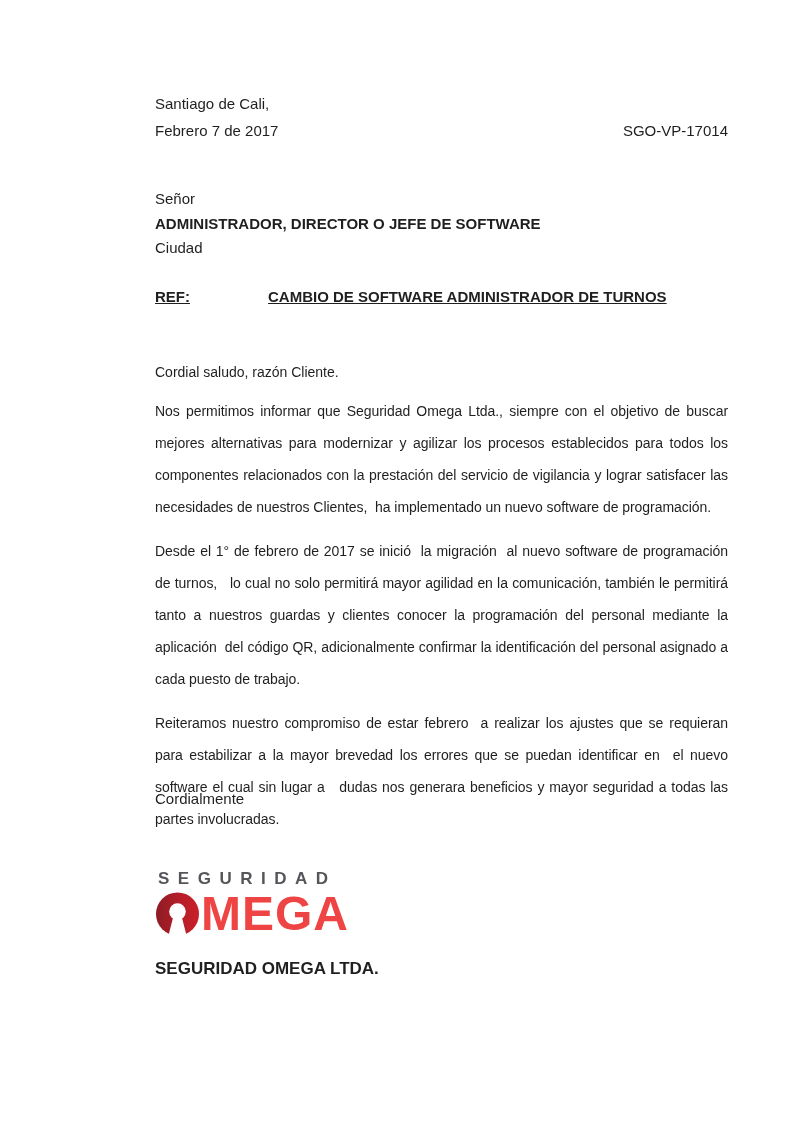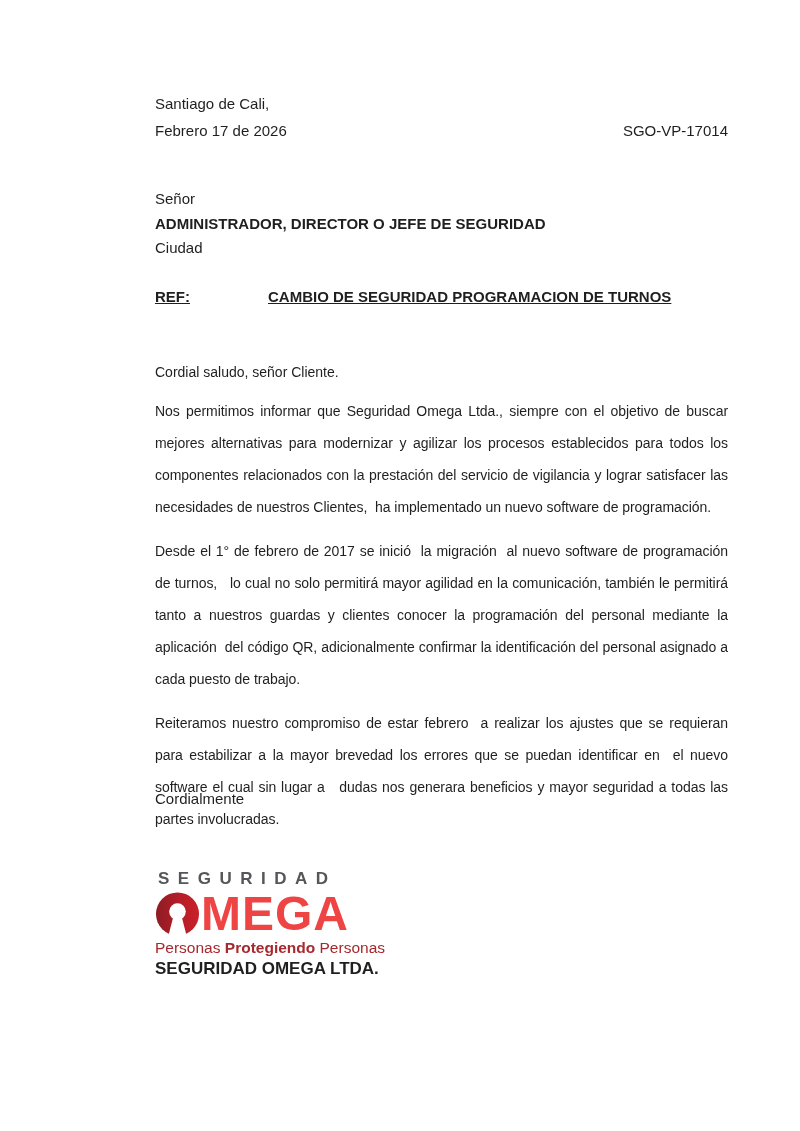--- a/index.html
+++ b/index.html
@@ -50,36 +50,36 @@
 </style>
 </head>
 <body>
 
 <div class="page">
 
   <div class="flowwrap">
 
     <div class="hdr-line">Santiago de Cali,</div>
     <div class="hdr-row">
-      <span>Febrero 17 de 2026</span>
+      <span>Febrero 7 de 2017</span>
       <span>SGO-VP-17014</span>
     </div>
 
     <div class="recipient">
       <div>Señor</div>
-      <div class="bold">ADMINISTRADOR, DIRECTOR O JEFE DE SEGURIDAD</div>
+      <div class="bold">ADMINISTRADOR, DIRECTOR O JEFE DE SOFTWARE</div>
       <div>Ciudad</div>
     </div>
 
     <div class="refline">
       <span class="ref-label">REF:</span>
-      <span>CAMBIO DE SEGURIDAD  PROGRAMACION DE TURNOS</span>
+      <span>CAMBIO DE SOFTWARE  ADMINISTRADOR DE TURNOS</span>
     </div>
 
-    <div class="greeting">Cordial saludo, señor Cliente.</div>
+    <div class="greeting">Cordial saludo, razón Cliente.</div>
 
     <p class="para">Nos permitimos informar que Seguridad Omega Ltda., siempre con el objetivo de buscar mejores alternativas para modernizar y agilizar los procesos establecidos para todos los componentes relacionados con la prestación del servicio de vigilancia y lograr satisfacer las necesidades de nuestros Clientes,  ha implementado un nuevo software de programación.</p>
     <p class="para">Desde el 1° de febrero de 2017 se inició  la migración  al nuevo software de programación de turnos,   lo cual no solo permitirá mayor agilidad en la comunicación, también le permitirá tanto a nuestros guardas y clientes conocer la programación del personal mediante la aplicación  del código QR, adicionalmente confirmar la identificación del personal asignado a cada puesto de trabajo.</p>
     <p class="para">Reiteramos nuestro compromiso de estar febrero  a realizar los ajustes que se requieran para estabilizar a la mayor brevedad los errores que se puedan identificar en  el nuevo software el cual sin lugar a   dudas nos generara beneficios y mayor seguridad a todas las partes involucradas.</p>
 
   </div>
 
   <div class="closing">Cordialmente</div>
 
   <div class="logo">
@@ -92,20 +92,17 @@
             <stop offset="0.55" stop-color="#b51e28"></stop>
             <stop offset="1" stop-color="#c92029"></stop>
           </linearGradient>
         </defs>
         <circle cx="23" cy="23" r="22" fill="url(#og)"></circle>
         <circle cx="23" cy="20.5" r="8.5" fill="#ffffff"></circle>
         <path d="M18.5 26.5 L13.5 46 L32.5 46 L27.5 26.5 Z" fill="#ffffff"></path>
       </svg>
       <span class="mega">MEGA</span>
     </div>
-    <div class="logo-tagline">
-      <span>Personas </span><span class="bold">Protegiendo</span><span> Personas</span>
-    </div>
   </div>
 
   <div class="signature">SEGURIDAD OMEGA LTDA.</div>
 
 </div>
 
 </body></html>

